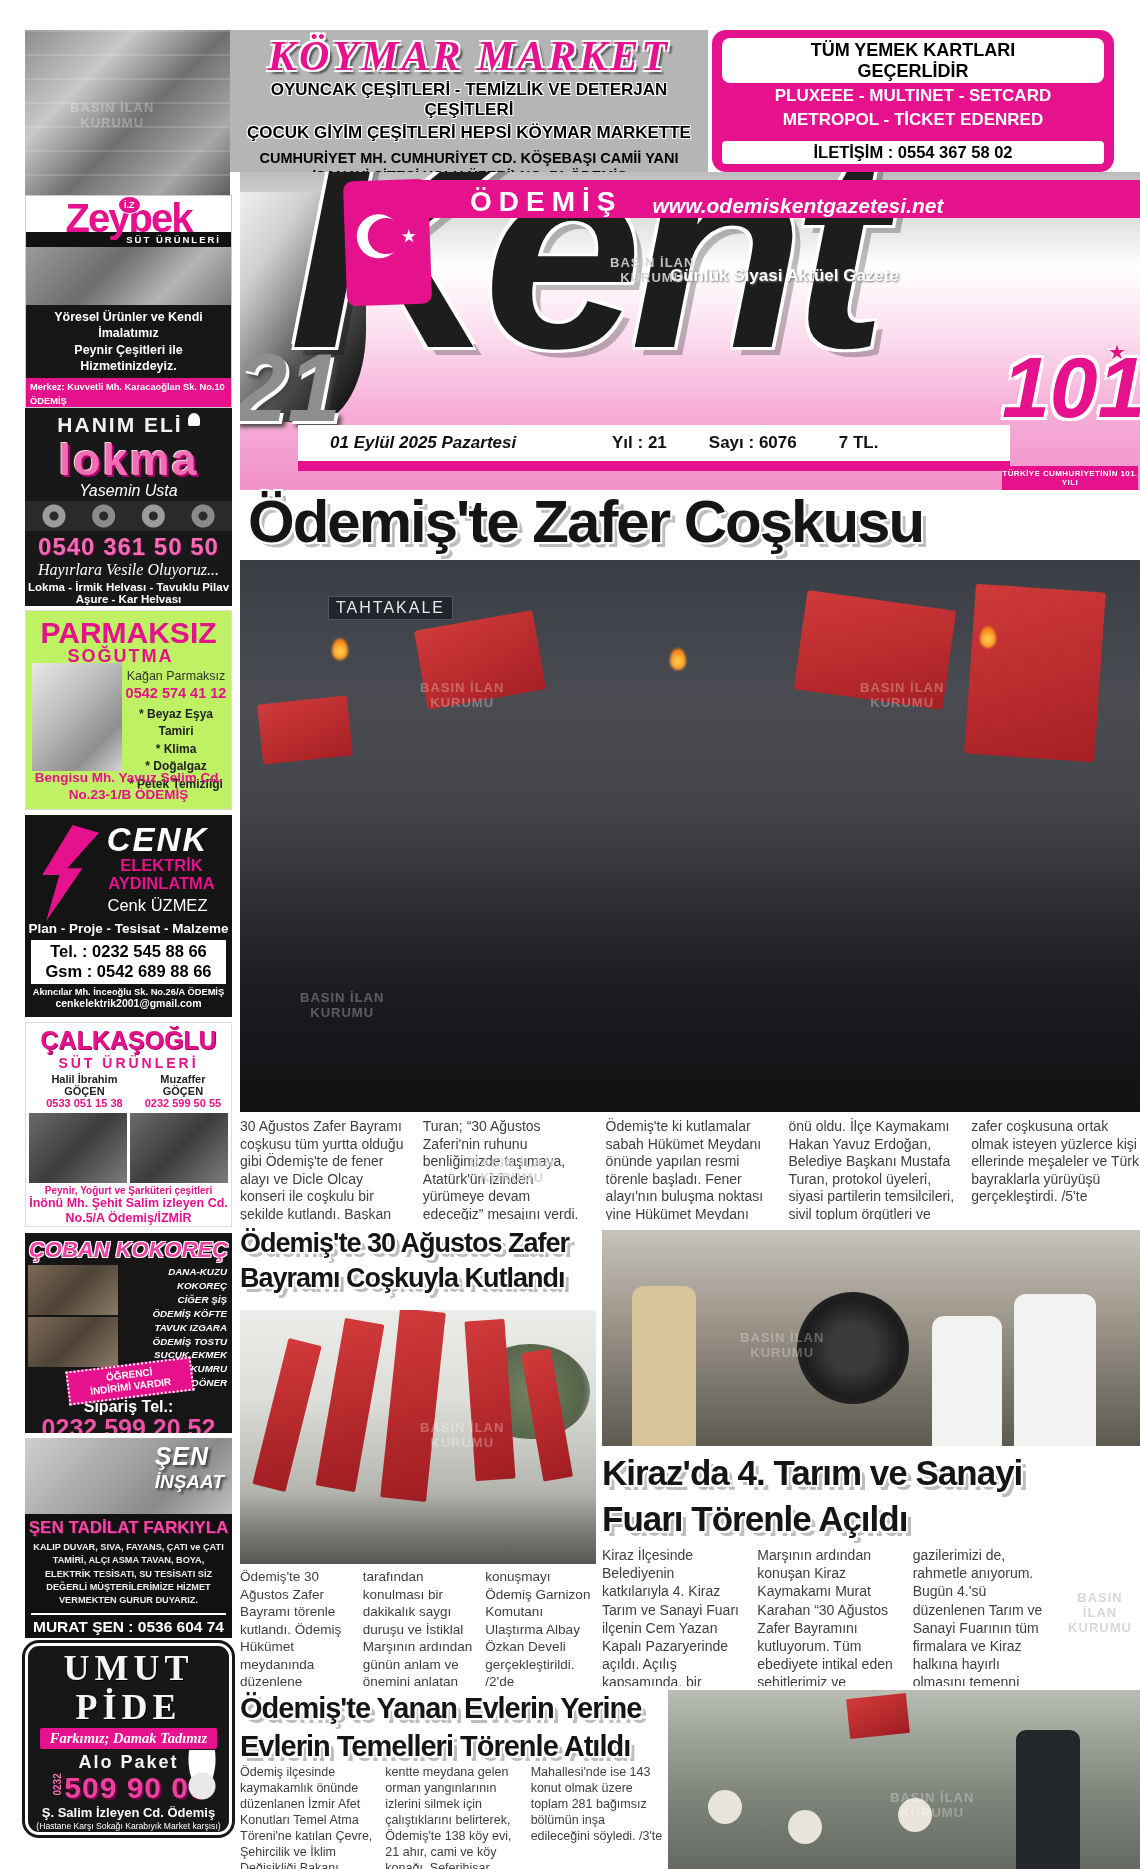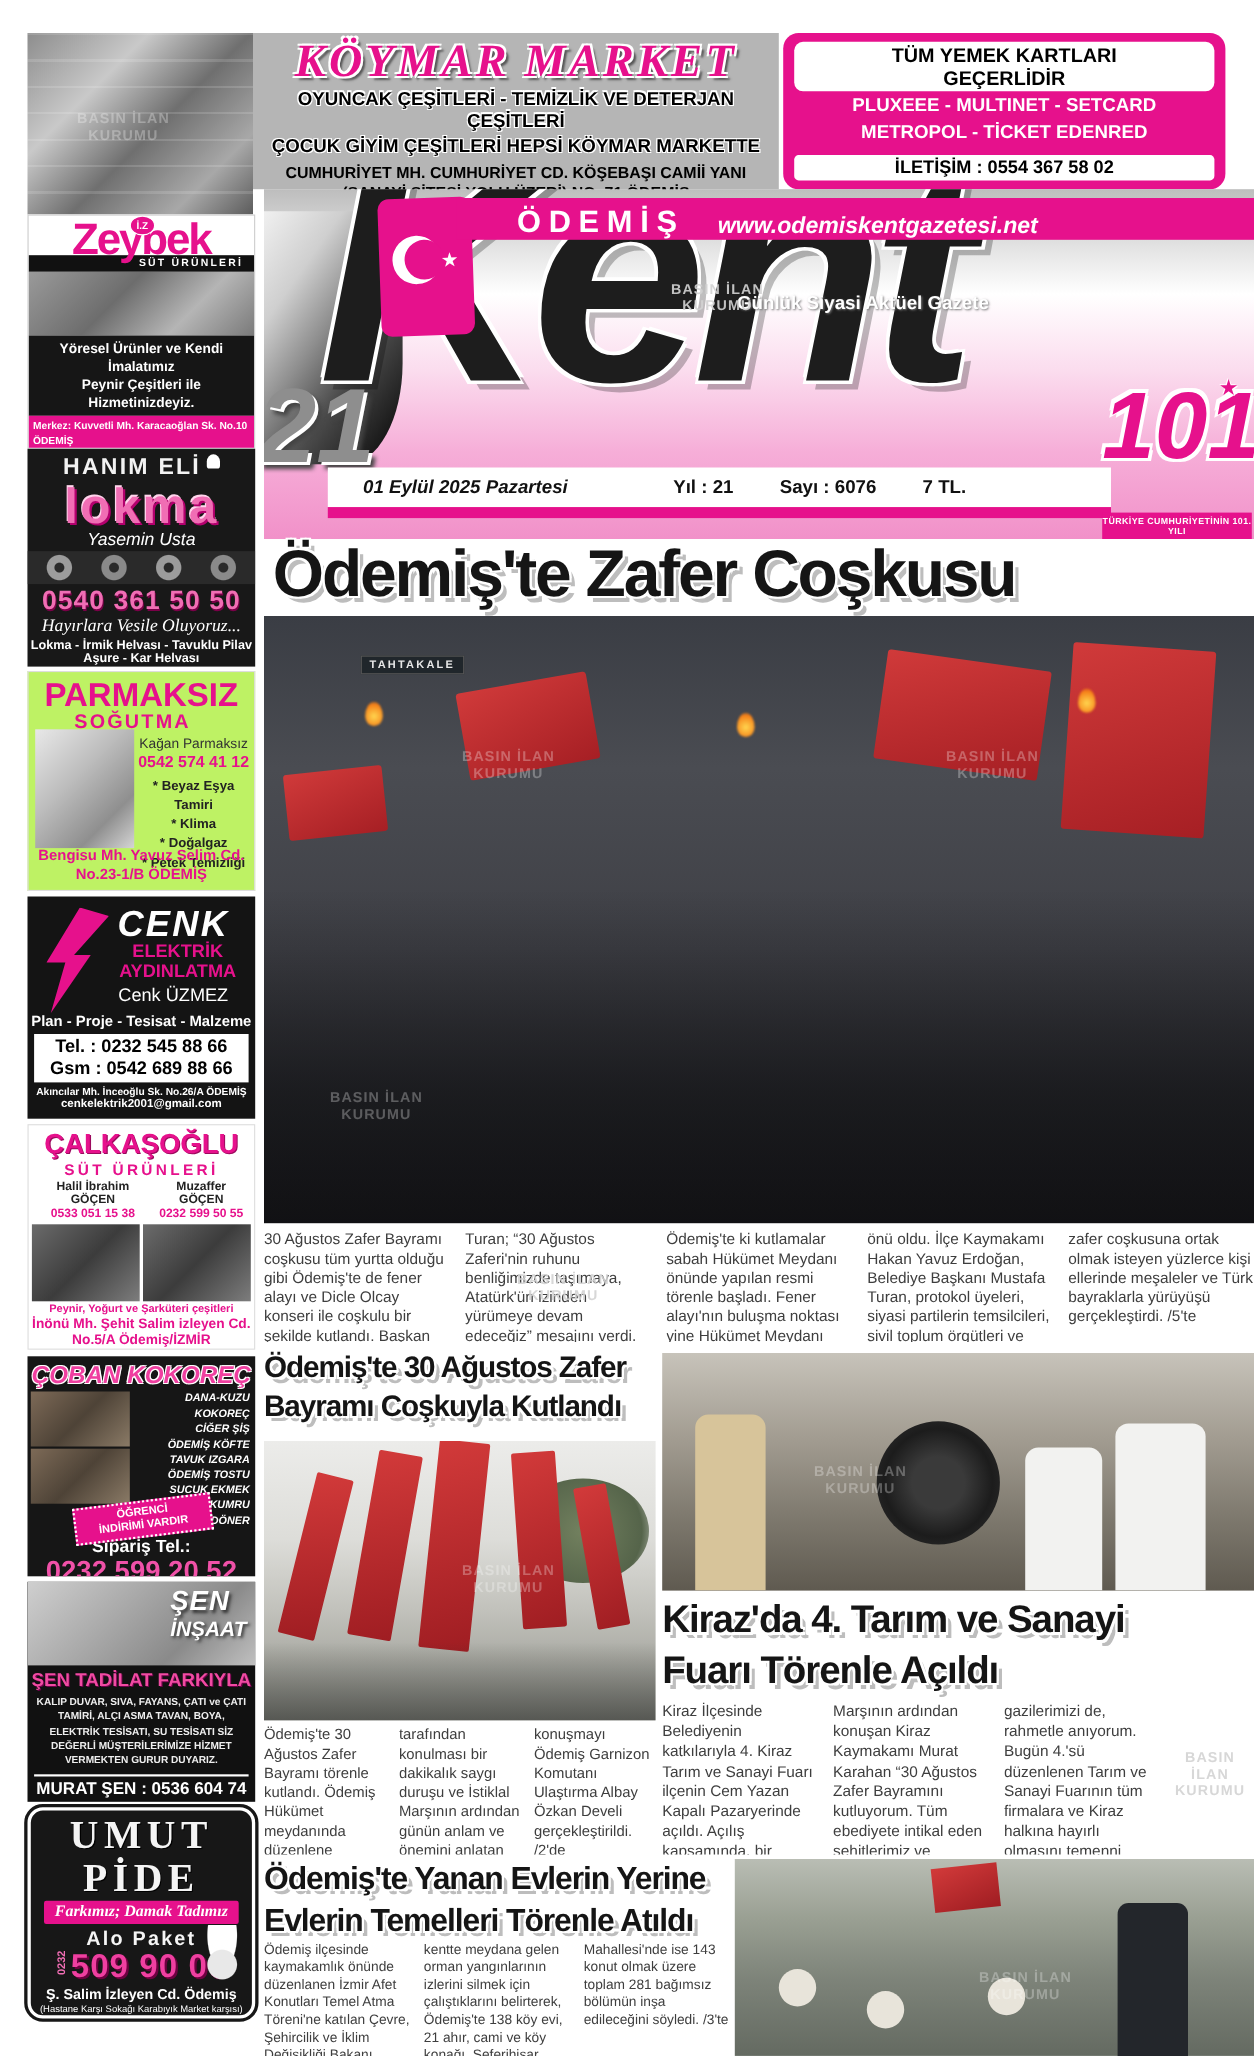--- a/index.html
+++ b/index.html
@@ -73,22 +73,22 @@
   .h-kiraz{left:602px;top:1450px;width:538px;font-size:35px;letter-spacing:-1px;line-height:1.3}
   .h-fire{left:240px;top:1690px;width:430px;font-size:29px;letter-spacing:-1px;line-height:1.3}
   
   .nightphoto{left:240px;top:560px;width:900px;height:552px;overflow:hidden;
     background:linear-gradient(180deg,#3a3d44 0%,#4a4c52 25%,#3f4046 55%,#2c2d32 80%,#222226 100%)}
   .nightphoto::after{content:"";position:absolute;left:0;right:0;bottom:0;height:55%;
     background:linear-gradient(180deg,transparent,rgba(10,10,12,.5) 60%,rgba(8,8,10,.65))}
   .flag{position:absolute;background:linear-gradient(160deg,#d03a3a,#a61f24);border-radius:3px}
   .flame{position:absolute;width:16px;height:22px;border-radius:50%/60% 60% 40% 40%;
     background:radial-gradient(circle at 50% 60%,#ffd54f,#f57f17 70%,rgba(245,127,23,0));filter:blur(1px)}
-  .sign{position:absolute;left:88px;top:36px;background:#20262b;color:#e8e8e8;font-size:10px;
-        font-weight:700;padding:2px 7px;letter-spacing:2px;border:1px solid #555}
+  .sign{position:absolute;left:88px;top:36px;background:#20262b;color:#e8e8e8;font-size:16px;
+        font-weight:400;padding:2px 7px;letter-spacing:2px;border:1px solid #555}
   .photo2{left:240px;top:1310px;width:356px;height:254px;overflow:hidden;
     background:linear-gradient(180deg,#ececea 0%,#ddddd9 35%,#c2c2bc 60%,#8f9088 100%)}
   .photo2::after{content:"";position:absolute;left:0;right:0;bottom:0;height:28%;
     background:linear-gradient(180deg,transparent,rgba(40,42,40,.55))}
   .pf{position:absolute;background:linear-gradient(160deg,#d23a3a,#9f1d22);border-radius:2px}
   .foliage{position:absolute;right:6px;top:34px;width:120px;height:95px;border-radius:50%;
     background:radial-gradient(circle,#73815f,#55644a 70%,rgba(85,100,74,0))}
   .kirazphoto{left:602px;top:1230px;width:538px;height:216px;overflow:hidden;
     background:linear-gradient(180deg,#c7c3ba 0%,#a39d92 35%,#7d786d 70%,#5f5a50 100%)}
   .wheel{position:absolute;left:195px;top:62px;width:112px;height:112px;border-radius:50%;

